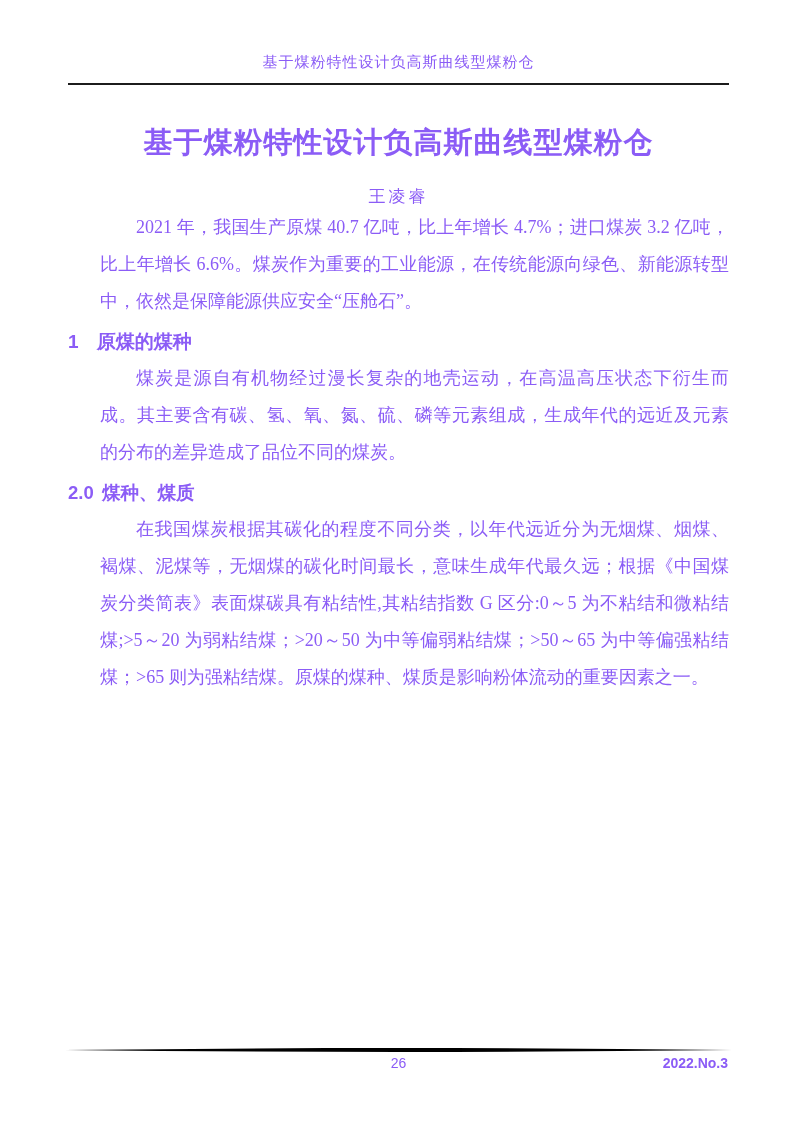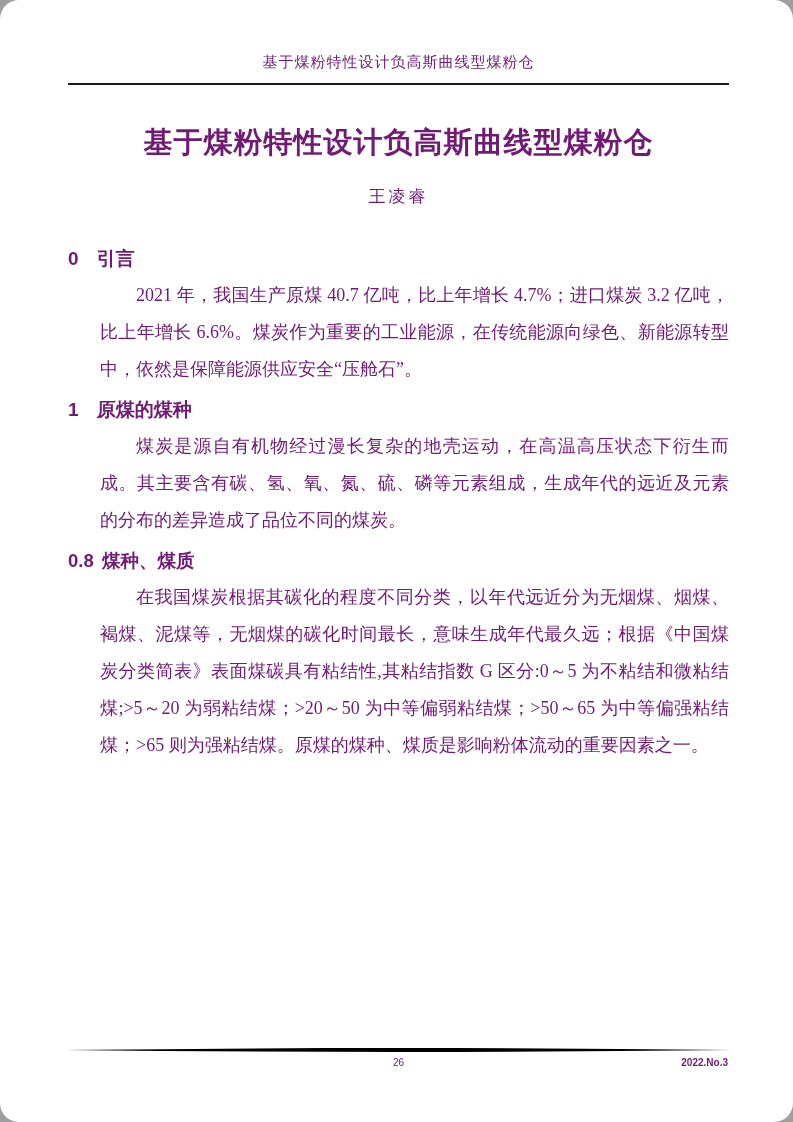--- a/index.html
+++ b/index.html
@@ -3,24 +3,23 @@
 <meta charset="utf-8">
 <style>
   * { margin: 0; padding: 0; box-sizing: border-box; }
   html, body { background: #9e9e9e; }
   .page {
     position: relative;
     width: 793px;
     height: 1122px;
     margin: 0 auto;
     background: #ffffff;
-    color: #701a75;
+    color: #8b5cf6;
     font-family: "Liberation Serif", serif;
     overflow: hidden;
-    border-radius: 19px;
   }
   .content {
     position: absolute;
     left: 68px;
     right: 64px;
     top: 0;
   }
   .running-header {
     margin-top: 52px;
     text-align: center;
@@ -74,21 +73,21 @@
     position: absolute;
     left: 65px;
     right: 61px;
     bottom: 49px;
   }
   .footer-rule-svg { display: block; width: 100%; height: 6px; }
   .footer-row {
     position: relative;
     height: 20px;
     font-family: "Liberation Sans", sans-serif;
-    font-size: 10px;
+    font-size: 14px;
     line-height: 20px;
   }
   .page-number {
     position: absolute;
     left: 0; right: 0;
     text-align: center;
   }
   .issue-label {
     position: absolute;
     right: 4px;
@@ -103,35 +102,32 @@
 
     <div class="running-header">
       <span>基于煤粉特性设计负高斯曲线型煤粉仓</span>
     </div>
 
     <h1 class="article-title">基于煤粉特性设计负高斯曲线型煤粉仓</h1>
 
     <div class="author">王凌睿</div>
 
 
-    <h2 class="sec-heading first-section">
-      <span class="sec-num">0</span><span>引言</span>
-    </h2>
 
     <p class="body-par">2021 年，我国生产原煤 40.7 亿吨，比上年增长 4.7%；进口煤炭 3.2 亿吨，比上年增长 6.6%。煤炭作为重要的工业能源，在传统能源向绿色、新能源转型中，依然是保障能源供应安全“压舱石”。</p>
 
 
     <h2 class="sec-heading">
       <span class="sec-num">1</span><span>原煤的煤种</span>
     </h2>
 
     <p class="body-par">煤炭是源自有机物经过漫长复杂的地壳运动，在高温高压状态下衍生而成。其主要含有碳、氢、氧、氮、硫、磷等元素组成，生成年代的远近及元素的分布的差异造成了品位不同的煤炭。</p>
 
     <h3 class="sec-heading">
-      <span class="sec-num">0.8</span><span>煤种、煤质</span>
+      <span class="sec-num">2.0</span><span>煤种、煤质</span>
     </h3>
 
     <p class="body-par">在我国煤炭根据其碳化的程度不同分类，以年代远近分为无烟煤、烟煤、褐煤、泥煤等，无烟煤的碳化时间最长，意味生成年代最久远；根据《中国煤炭分类简表》表面煤碳具有粘结性,其粘结指数 G 区分:0～5 为不粘结和微粘结煤;&gt;5～20 为弱粘结煤；&gt;20～50 为中等偏弱粘结煤；&gt;50～65 为中等偏强粘结煤；&gt;65 则为强粘结煤。原煤的煤种、煤质是影响粉体流动的重要因素之一。</p>
 
   </div>
 
   <div class="footer">
     <svg class="footer-rule-svg" viewBox="0 0 660 6" preserveAspectRatio="none" aria-hidden="true">
       <path d="M0,3 C220,0.4 440,0.4 660,3 C440,5.6 220,5.6 0,3 Z" fill="#000000"></path>
     </svg>

